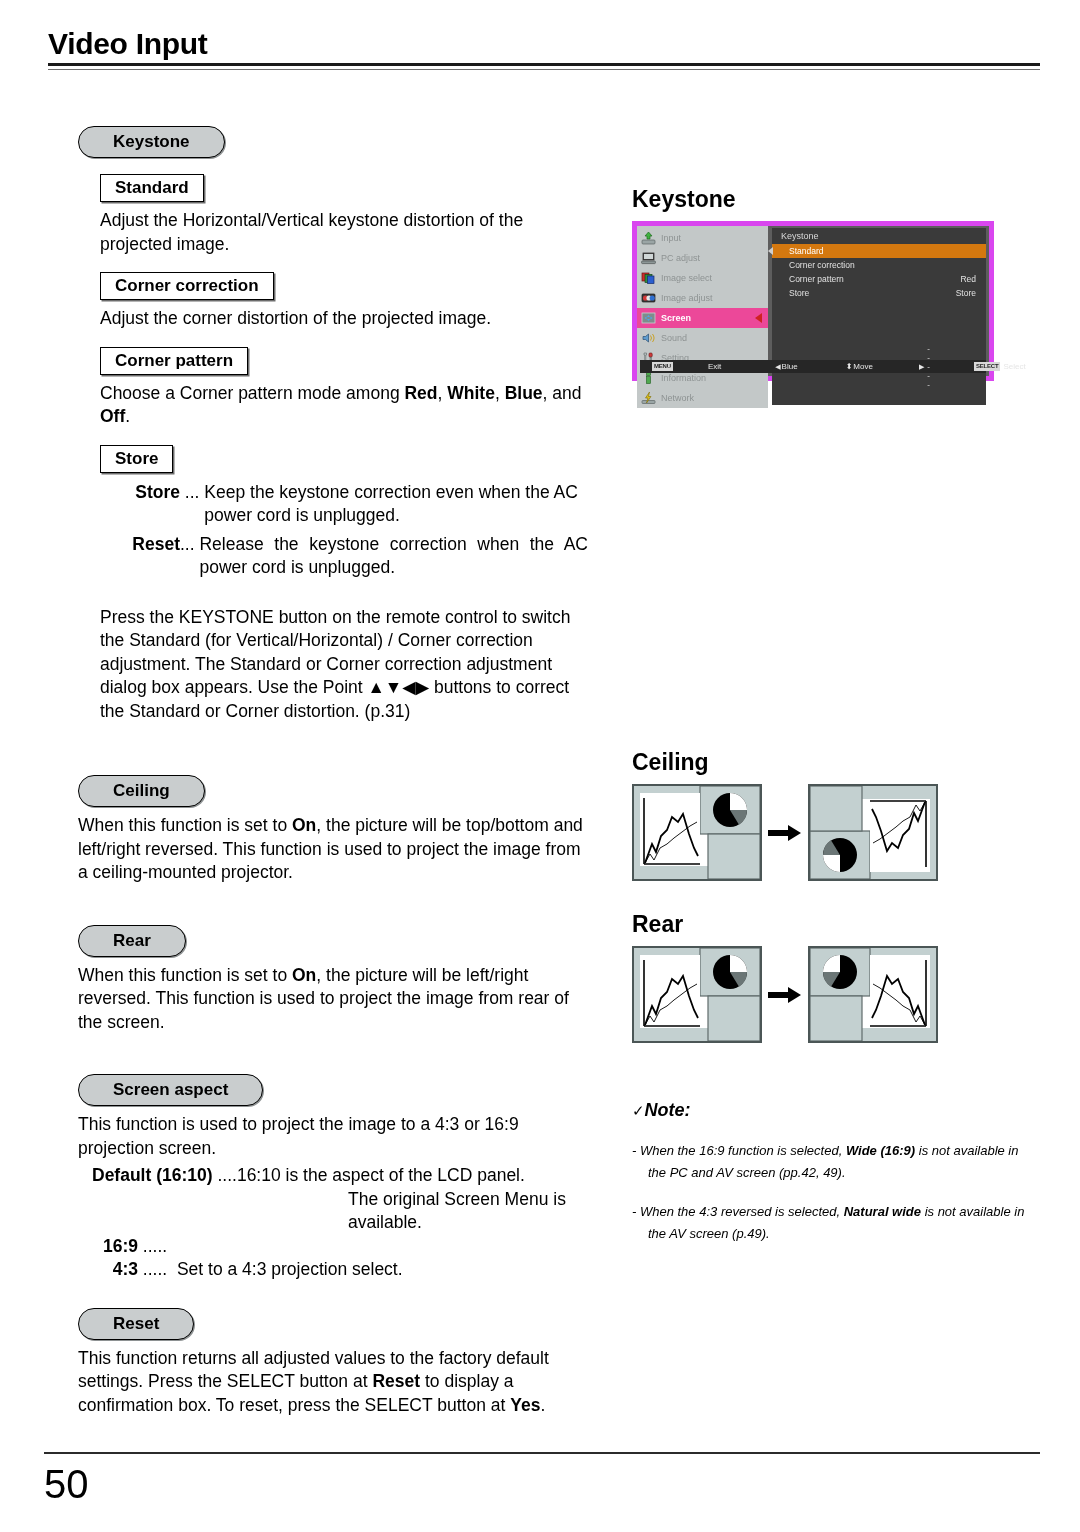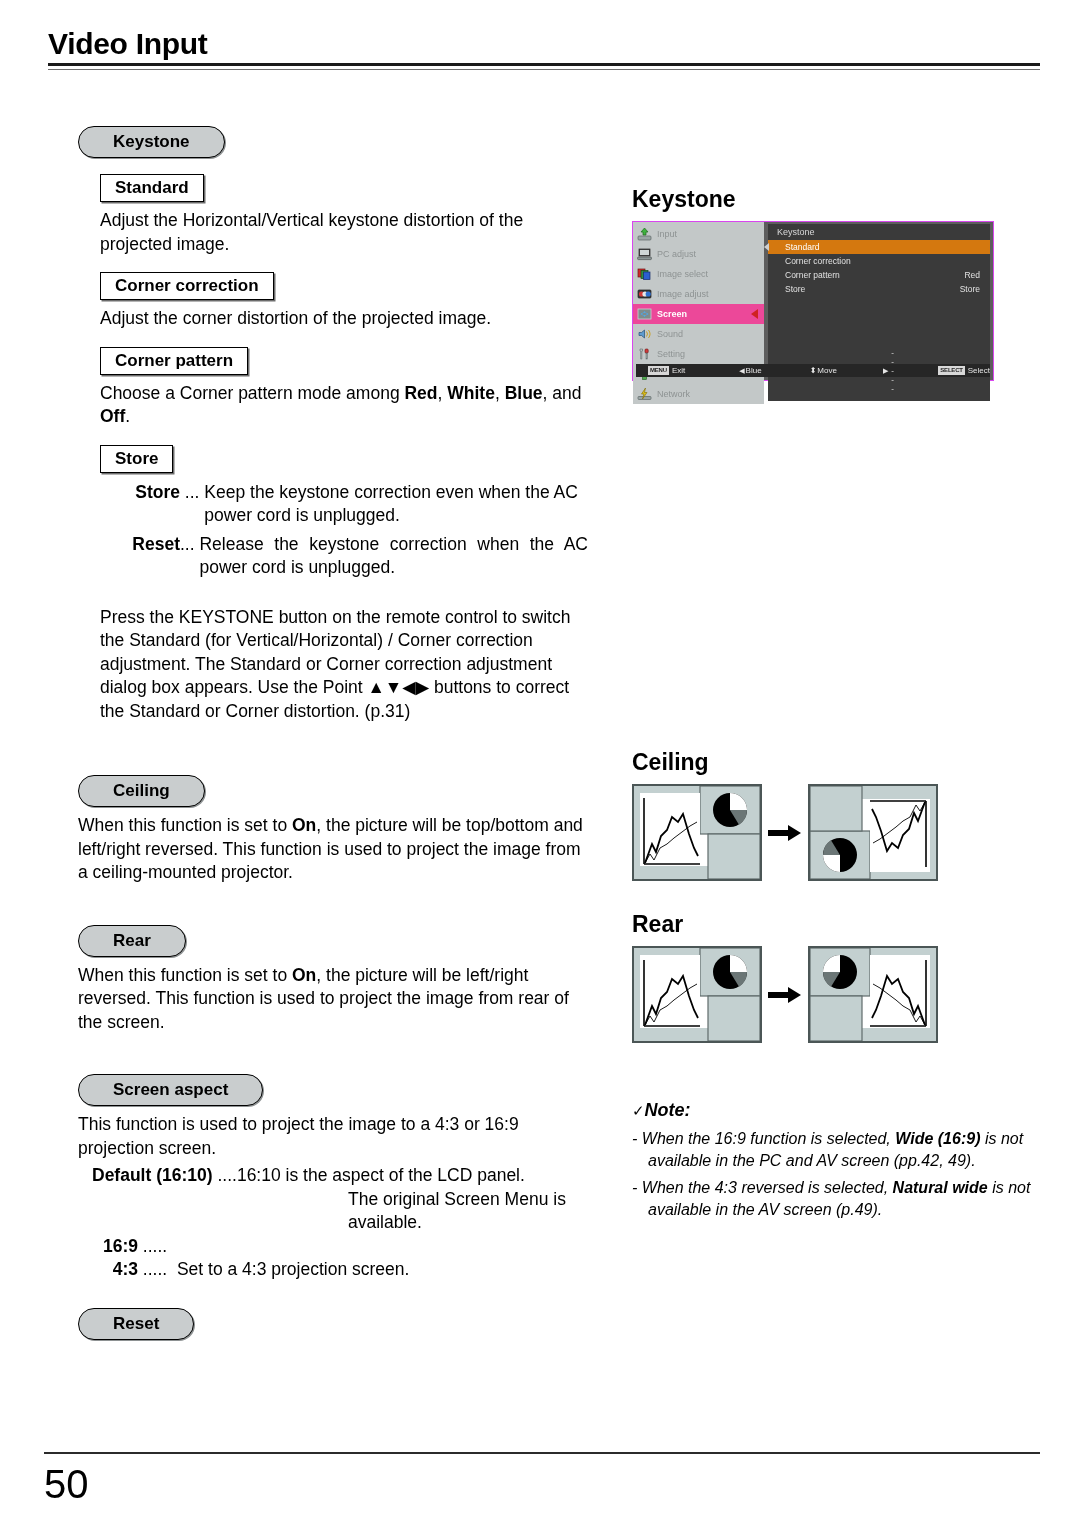--- a/index.html
+++ b/index.html
@@ -101,21 +101,21 @@
     font-size: 23px;
     font-weight: bold;
     line-height: 26px;
     margin-bottom: 9px;
   }
   
   .osd {
     width: 362px;
     height: 160px;
     background: #5d5d5d;
-    border: 1px solid #d946ef;
+    border: 5px solid #d946ef;
     position: relative;
     font-size: 8.5px;
     box-sizing: border-box;
   }
   .osd-body { display: flex; height: 182px; }
   .osd-side {
     width: 131px;
     background: #c3c8c8;
     padding-top: 2px;
     box-sizing: border-box;
@@ -199,21 +199,21 @@
   .osd-bar .kb {
     background: #d8d8d8;
     color: #262626;
     font-size: 6px;
     font-weight: bold;
     padding: 1px 2px;
     margin-right: 3px;
     letter-spacing: -0.2px;
     line-height: 7px;
   }
-  .osd-bar .s1 { margin-left: 12px; }
+  .osd-bar .s1 { margin-left: 12px; gap: 32px; }
   .osd-bar .s2 { margin-left: 54px; }
   .osd-bar .s3 { margin-left: 48px; }
   .osd-bar .s4 { margin-left: 46px; }
   .osd-bar .s5 { margin-left: 44px; }
   
   .illus-row {
     display: flex;
     align-items: center;
   }
   .frame {
@@ -238,26 +238,26 @@
     font-style: italic;
     line-height: 22px;
   }
   .note-title .chk { font-style: normal; font-weight: normal; font-size: 15px; }
   .note-list {
     margin: 2px 0 0 0;
     padding: 0;
     list-style: none;
   }
   .note-list li {
-    font-size: 16px;
+    font-size: 13px;
     font-style: italic;
     line-height: 21.5px;
     padding-left: 16px;
     text-indent: -16px;
-    margin-top: 6px;
+    margin-top: 18px;
   }
   .note-list li b { font-weight: bold; font-style: italic; }
   
   .footer-rule {
     position: absolute;
     left: 44px;
     top: 1452px;
     width: 996px;
     border-top: 2.5px solid #2b2b2b;
   }
@@ -344,27 +344,28 @@
       <span style="flex:0 0 auto;width:256px;"></span>
       <span class="defdesc">The original Screen Menu is available.</span>
     </div>
     <div class="defrow">
       <span class="defterm" style="width:46px;">16:9</span>
       <span class="defdots"> ..... </span>
     </div>
     <div class="defrow">
       <span class="defterm" style="width:46px;">4:3</span>
       <span class="defdots"> .....  </span>
-      <span class="defdesc">Set to a 4:3 projection screen.</span>
+      <span class="defdesc">Set to a 4:3 projection select.</span>
     </div>
   </div>
 
   
   <div class="gap-m"></div>
   <div class="pill">Reset</div>
+  <div class="body-text"><span>This function returns all adjusted values to the factory default settings. Press the SELECT button at </span><b>Reset</b><span> to display a confirmation box. To reset, press the SELECT button at </span><b>Yes</b><span>.</span></div>
 
 </div>
 
 <div class="col-right">
 
   <div class="rc-title">Keystone</div>
 
   <div class="osd">
     <div class="osd-body">
       <div class="osd-side">

